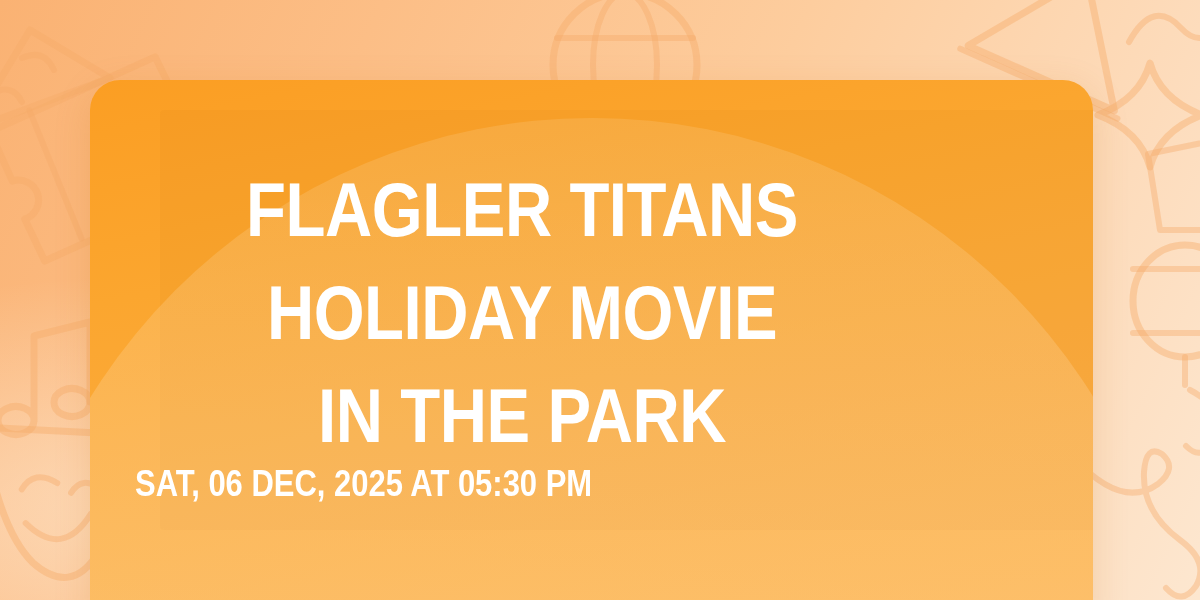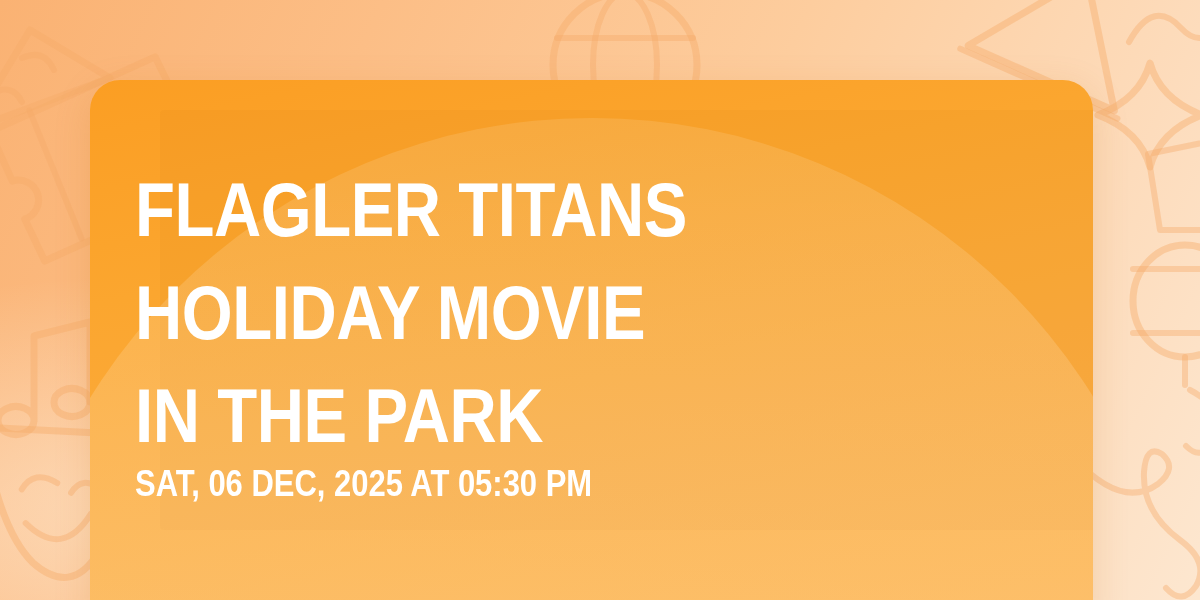--- a/index.html
+++ b/index.html
@@ -8,20 +8,21 @@
     padding: 0;
     background: #ffffff;
   }
 
   .stage {
     position: relative;
     width: 1200px;
     height: 600px;
     overflow: hidden;
     font-family: "Liberation Sans", sans-serif;
+    text-align: center;
   }
   .bg-base {
     position: absolute;
     inset: 0;
     background: linear-gradient(115deg, #fab273 0%, #fcbe86 26%, #fdcd9e 55%, #fddcbc 82%, #fde7d0 100%);
   }
   .bg-glow {
     position: absolute;
     left: -10%;
     top: 40%;

